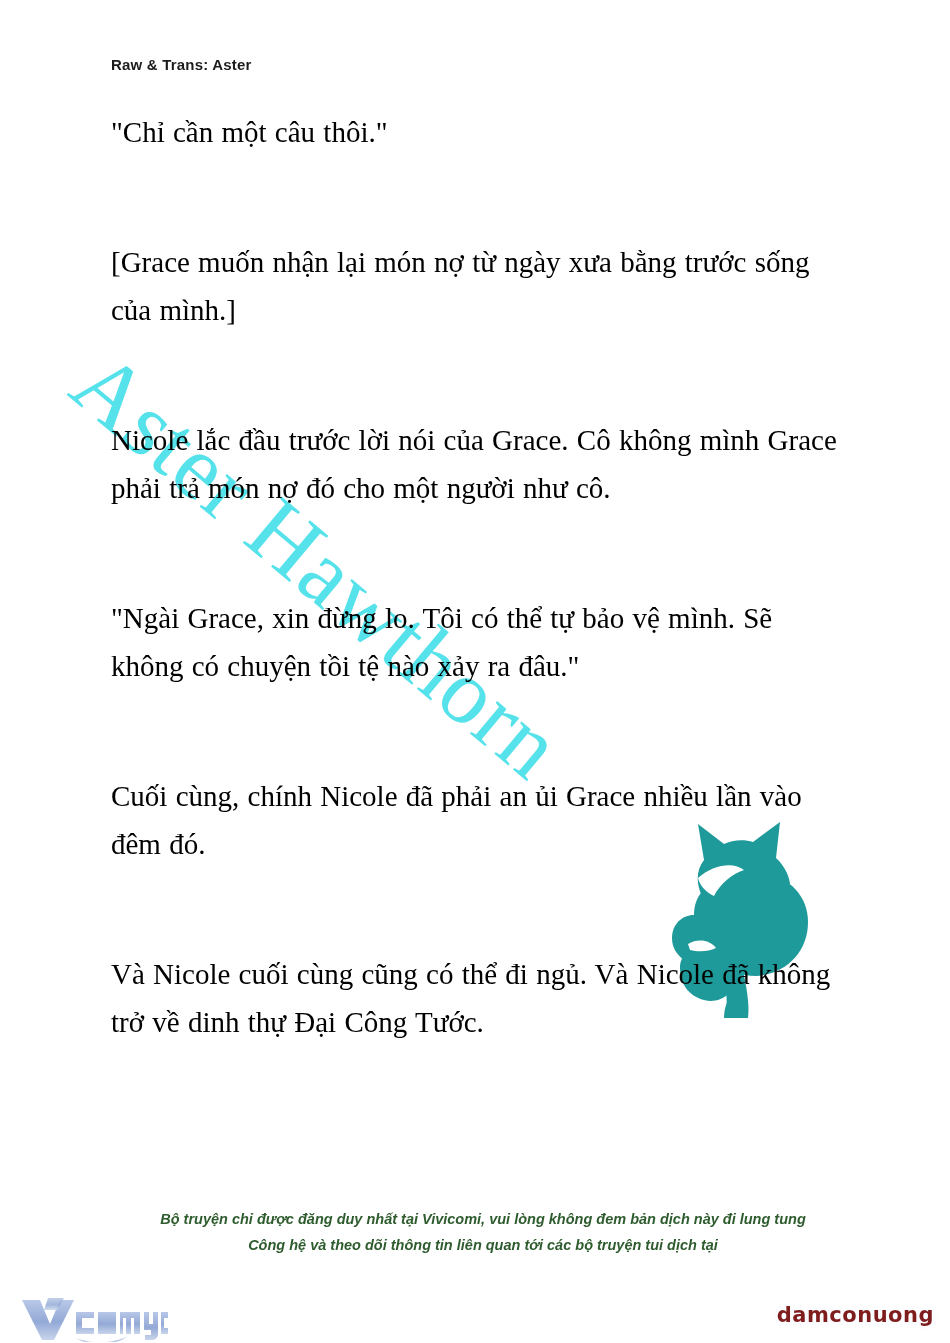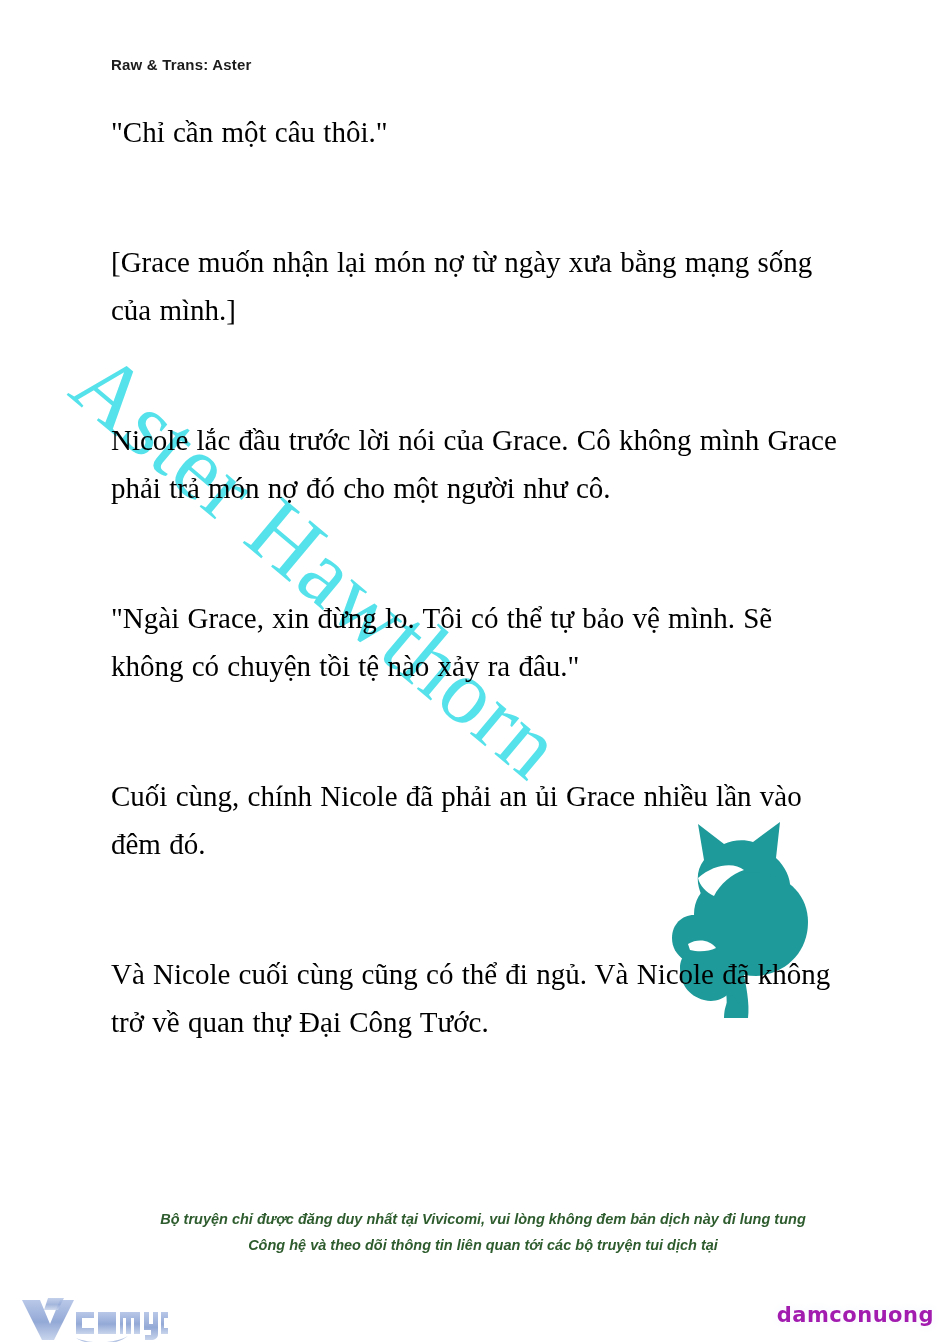--- a/index.html
+++ b/index.html
@@ -105,21 +105,21 @@
 
   
   .dmark {
     position: absolute;
     right: 16px;
     top: 1303px;
     font-family: "DejaVu Sans", "Liberation Sans", sans-serif;
     font-size: 21px;
     font-weight: 700;
     letter-spacing: 0.5px;
-    color: #a21caf;
+    color: #7f1d1d;
     text-shadow: 0 0 6px #ffffff, 0 0 12px #eef2fb;
     z-index: 6;
     white-space: nowrap;
   }
 </style>
 </head>
 <body>
 
 <div class="page">
 
@@ -145,25 +145,25 @@
 
         <path d="M74 176 C82 186 88 196 88 200 L66 200 C66 192 68 184 74 176 Z"></path>
       </g>
 
       <path d="M30 126 C40 120 52 122 58 130 C50 134 40 134 32 132 Z" fill="#ffffff"></path>
     </svg>
   </div>
 
   <div class="body-text">
     <p class="para">"Chỉ cần một câu thôi."</p>
-    <p class="para">[Grace muốn nhận lại món nợ từ ngày xưa bằng mạng sống của mình.]</p>
+    <p class="para">[Grace muốn nhận lại món nợ từ ngày xưa bằng trước sống của mình.]</p>
     <p class="para">Nicole lắc đầu trước lời nói của Grace. Cô không mình Grace phải trả món nợ đó cho một người như cô.</p>
     <p class="para">"Ngài Grace, xin đừng lo. Tôi có thể tự bảo vệ mình. Sẽ không có chuyện tồi tệ nào xảy ra đâu."</p>
     <p class="para">Cuối cùng, chính Nicole đã phải an ủi Grace nhiều lần vào đêm đó.</p>
-    <p class="para">Và Nicole cuối cùng cũng có thể đi ngủ. Và Nicole đã không trở về quan thự Đại Công Tước.</p>
+    <p class="para">Và Nicole cuối cùng cũng có thể đi ngủ. Và Nicole đã không trở về dinh thự Đại Công Tước.</p>
   </div>
 
   <div class="footer-note">
     <div>Bộ truyện chỉ được đăng duy nhất tại Vivicomi, vui lòng không đem bản dịch này đi lung tung</div>
     <div>Công hệ và theo dõi thông tin liên quan tới các bộ truyện tui dịch tại</div>
   </div>
 
   <div class="vlogo">
     <svg viewBox="0 0 150 48" width="150" height="48" aria-hidden="true">
       <defs>

